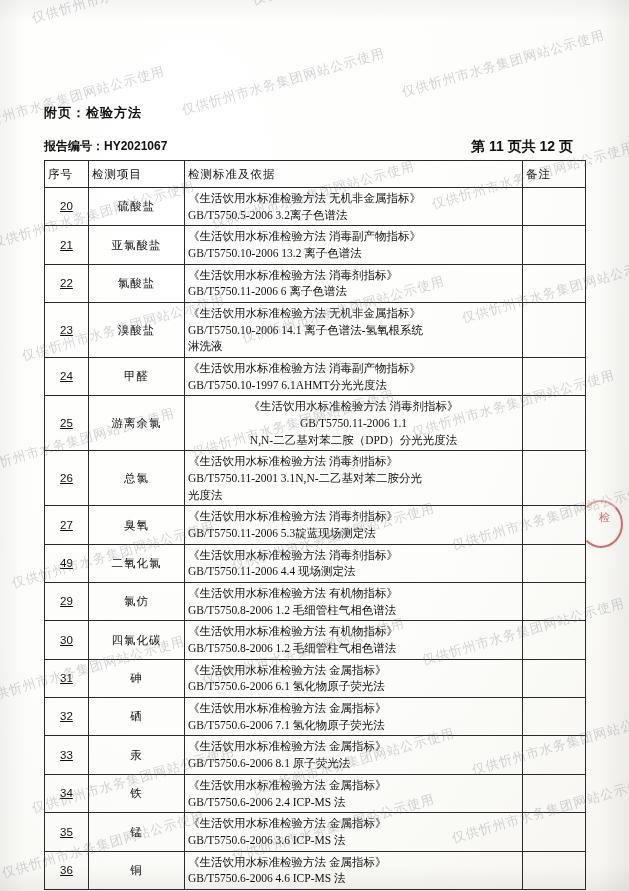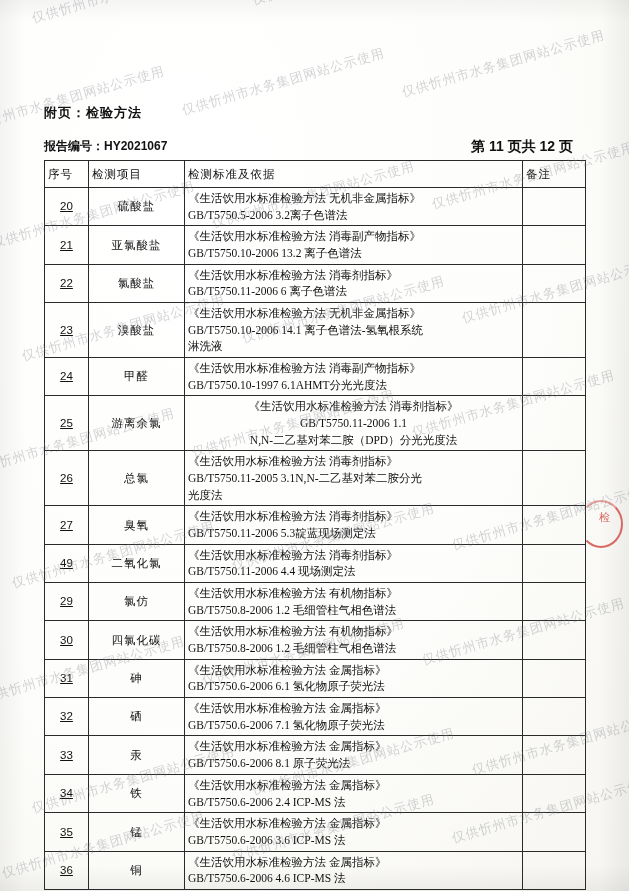--- a/index.html
+++ b/index.html
@@ -260,21 +260,21 @@
             <span class="ln">GB/T5750.11-2006 1.1</span>
             <span class="ln">N,N-二乙基对苯二胺（DPD）分光光度法</span>
           </td>
           <td class="remark"></td>
         </tr>
         <tr>
           <td class="no">26</td>
           <td class="item">总氯</td>
           <td class="std">
             <span class="ln">《生活饮用水标准检验方法  消毒剂指标》</span>
-            <span class="ln">GB/T5750.11-2005  3.1N,N-二乙基对苯二胺分光</span>
+            <span class="ln">GB/T5750.11-2001  3.1N,N-二乙基对苯二胺分光</span>
             <span class="ln">光度法</span>
           </td>
           <td class="remark"></td>
         </tr>
         <tr>
           <td class="no">27</td>
           <td class="item">臭氧</td>
           <td class="std">
             <span class="ln">《生活饮用水标准检验方法  消毒剂指标》</span>
             <span class="ln">GB/T5750.11-2006  5.3靛蓝现场测定法</span>

